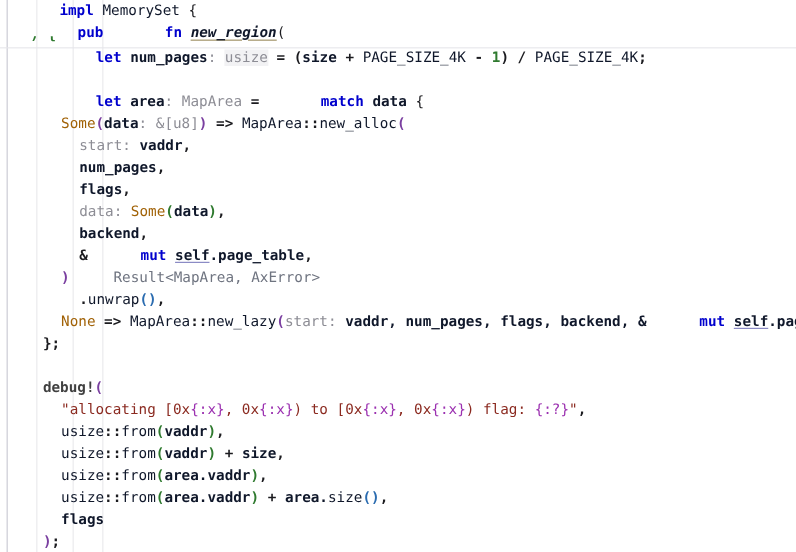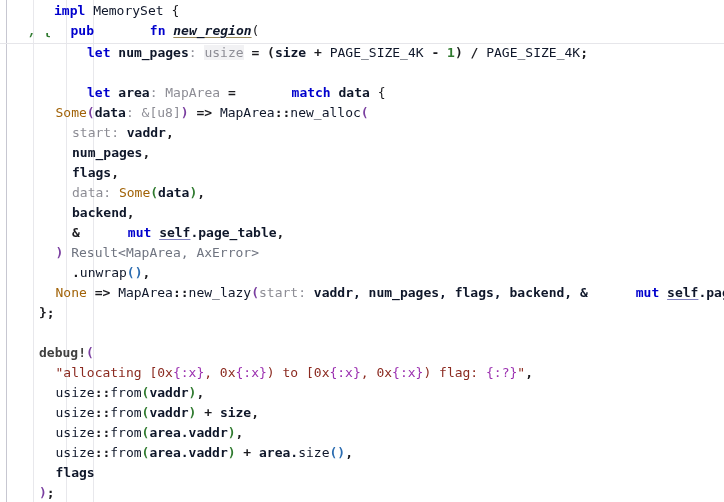--- a/index.html
+++ b/index.html
@@ -56,21 +56,21 @@
     height: 20px;
     line-height: 20px;
     font-size: 13px;
     letter-spacing: 0px;
     white-space: pre;
     color: #1b1b1f;
   }
 
   
   .kw       { color: #0000cd; font-weight: bold; padding-left: 48px; }
-  .type     { color: #6f7480; }                      
+  .type     { color: #6f7480; margin-left: 32px; }                      
   .hint     { color: #8d8d95; }                      
   .hintbg   { color: #8d8d95; background: #f2f2f4; }
   .ident    { color: #0f172a; }
   .bold     { font-weight: bold; }
   .macro    { color: #404040; font-weight: bold; }
   .enumv    { color: #a16207; }                      
   .konst    { color: #0f172a; }                      
   .num      { color: #2f7a2f; }                      
   .str      { color: #8b2a20; }                      
   .fmt      { color: #9b30b0; }                      

